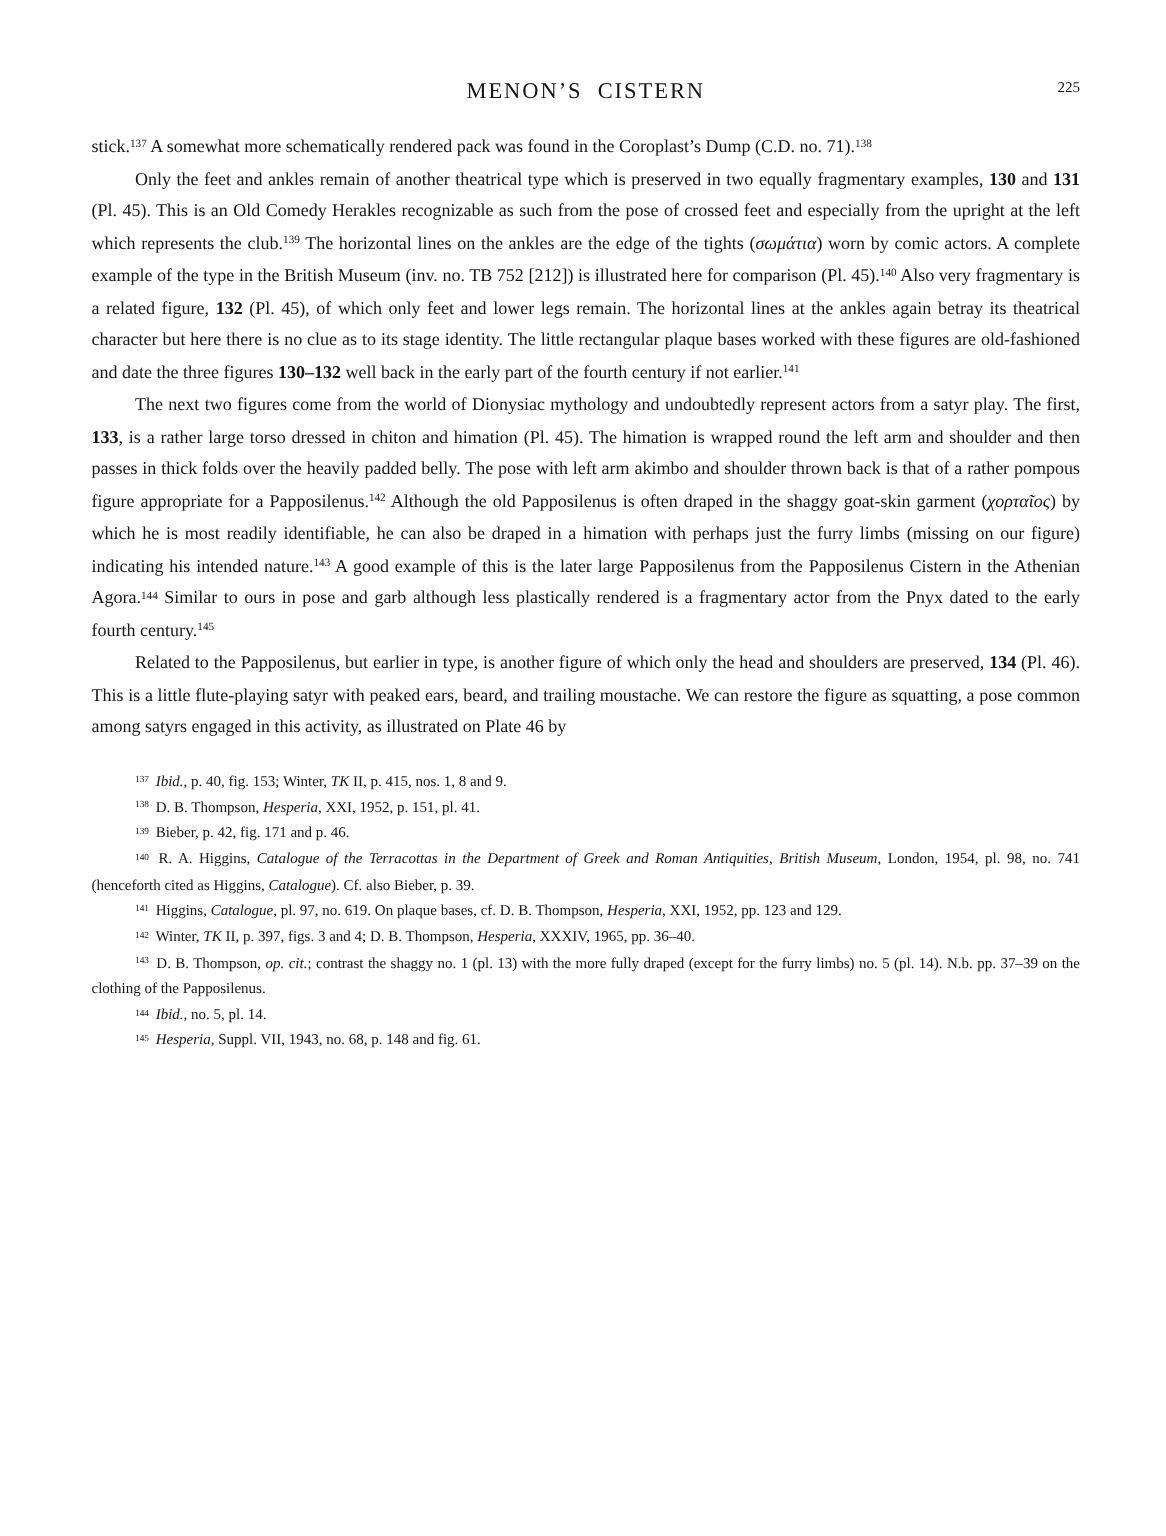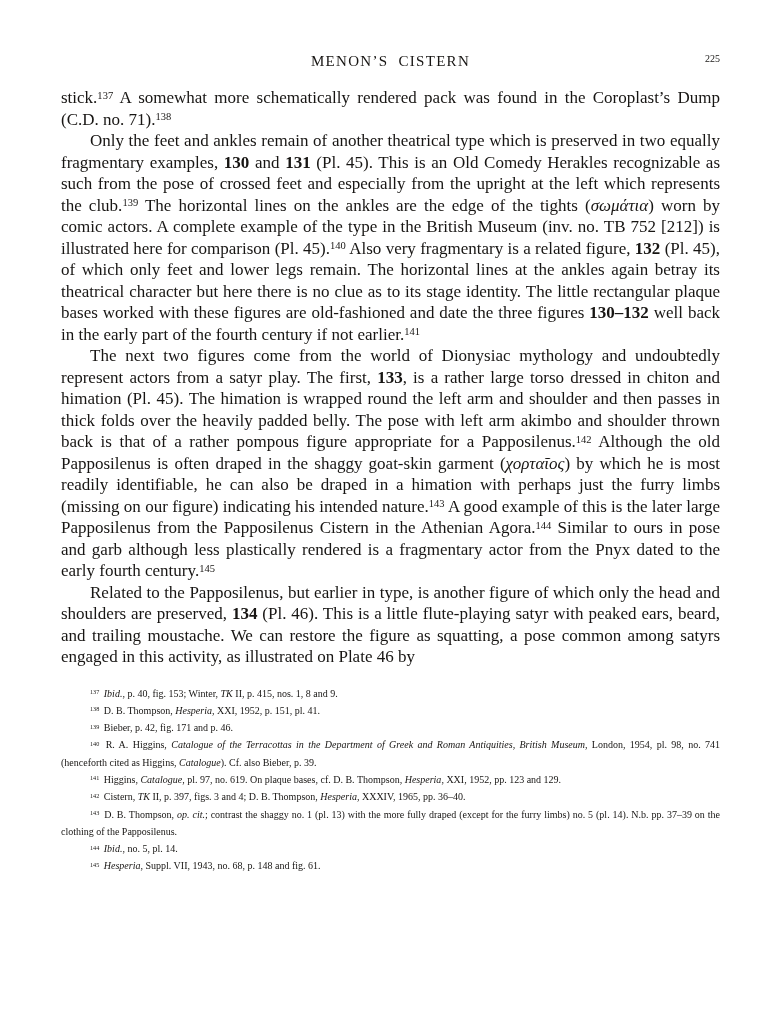--- a/index.html
+++ b/index.html
@@ -32,21 +32,21 @@
   }
   .page-number {
     position: absolute;
     top: 53px;
     right: 0;
     font-size: 10px;
   }
   .body-text {
     margin: 16px 57px 0 61px;
     text-align: justify;
-    font-size: 17px;
+    font-size: 12px;
     line-height: 21.5px;
   }
   .para { margin: 0; }
   .para.indent { text-indent: 29px; }
   b { font-weight: bold; }
   i { font-style: italic; margin-top: 48px; }
   sup {
     font-size: 0.62em;
     line-height: 0;
     vertical-align: baseline;
@@ -81,18 +81,18 @@
       <p class="para indent"><span>The next two figures come from the world of Dionysiac mythology and undoubtedly represent actors from a satyr play.  The first, </span><b>133</b><span>, is a rather large torso dressed in chiton and himation (Pl. 45).  The himation is wrapped round the left arm and shoulder and then passes in thick folds over the heavily padded belly.  The pose with left arm akimbo and shoulder thrown back is that of a rather pompous figure appropriate for a Papposilenus.</span><sup>142</sup><span>  Although the old Papposilenus is often draped in the shaggy goat-skin garment (</span><i>χορταῖος</i><span>) by which he is most readily identifiable, he can also be draped in a himation with perhaps just the furry limbs (missing on our figure) indicating his intended nature.</span><sup>143</sup><span>  A good example of this is the later large Papposilenus from the Papposilenus Cistern in the Athenian Agora.</span><sup>144</sup><span>  Similar to ours in pose and garb although less plastically rendered is a fragmentary actor from the Pnyx dated to the early fourth century.</span><sup>145</sup></p>
       <p class="para indent"><span>Related to the Papposilenus, but earlier in type, is another figure of which only the head and shoulders are preserved, </span><b>134</b><span> (Pl. 46).  This is a little flute-playing satyr with peaked ears, beard, and trailing moustache.  We can restore the figure as squatting, a pose common among satyrs engaged in this activity, as illustrated on Plate 46 by</span></p>
     </main>
 
   <section class="footnotes">
       <p class="footnote"><sup>137</sup><span> </span><i>Ibid.</i><span>, p. 40, fig. 153; Winter, </span><i>TK</i><span> II, p. 415, nos. 1, 8 and 9.</span></p>
       <p class="footnote"><sup>138</sup><span> D. B. Thompson, </span><i>Hesperia</i><span>, XXI, 1952, p. 151, pl. 41.</span></p>
       <p class="footnote"><sup>139</sup><span> Bieber, p. 42, fig. 171 and p. 46.</span></p>
       <p class="footnote"><sup>140</sup><span> R. A. Higgins, </span><i>Catalogue of the Terracottas in the Department of Greek and Roman Antiquities, British Museum</i><span>, London, 1954, pl. 98, no. 741 (henceforth cited as Higgins, </span><i>Catalogue</i><span>).  Cf. also Bieber, p. 39.</span></p>
       <p class="footnote"><sup>141</sup><span> Higgins, </span><i>Catalogue</i><span>, pl. 97, no. 619.  On plaque bases, cf. D. B. Thompson, </span><i>Hesperia</i><span>, XXI, 1952, pp. 123 and 129.</span></p>
-      <p class="footnote"><sup>142</sup><span> Cistern, </span><i>TK</i><span> II, p. 397, figs. 3 and 4; D. B. Thompson, </span><i>Hesperia</i><span>, XXXIV, 1965, pp. 36–40.</span></p>
+      <p class="footnote"><sup>142</sup><span> Winter, </span><i>TK</i><span> II, p. 397, figs. 3 and 4; D. B. Thompson, </span><i>Hesperia</i><span>, XXXIV, 1965, pp. 36–40.</span></p>
       <p class="footnote"><sup>143</sup><span> D. B. Thompson, </span><i>op. cit.</i><span>; contrast the shaggy no. 1 (pl. 13) with the more fully draped (except for the furry limbs) no. 5 (pl. 14).  N.b. pp. 37–39 on the clothing of the Papposilenus.</span></p>
       <p class="footnote"><sup>144</sup><span> </span><i>Ibid.</i><span>, no. 5, pl. 14.</span></p>
       <p class="footnote"><sup>145</sup><span> </span><i>Hesperia</i><span>, Suppl. VII, 1943, no. 68, p. 148 and fig. 61.</span></p>
     </section>
 </div>
 
 </body></html>

